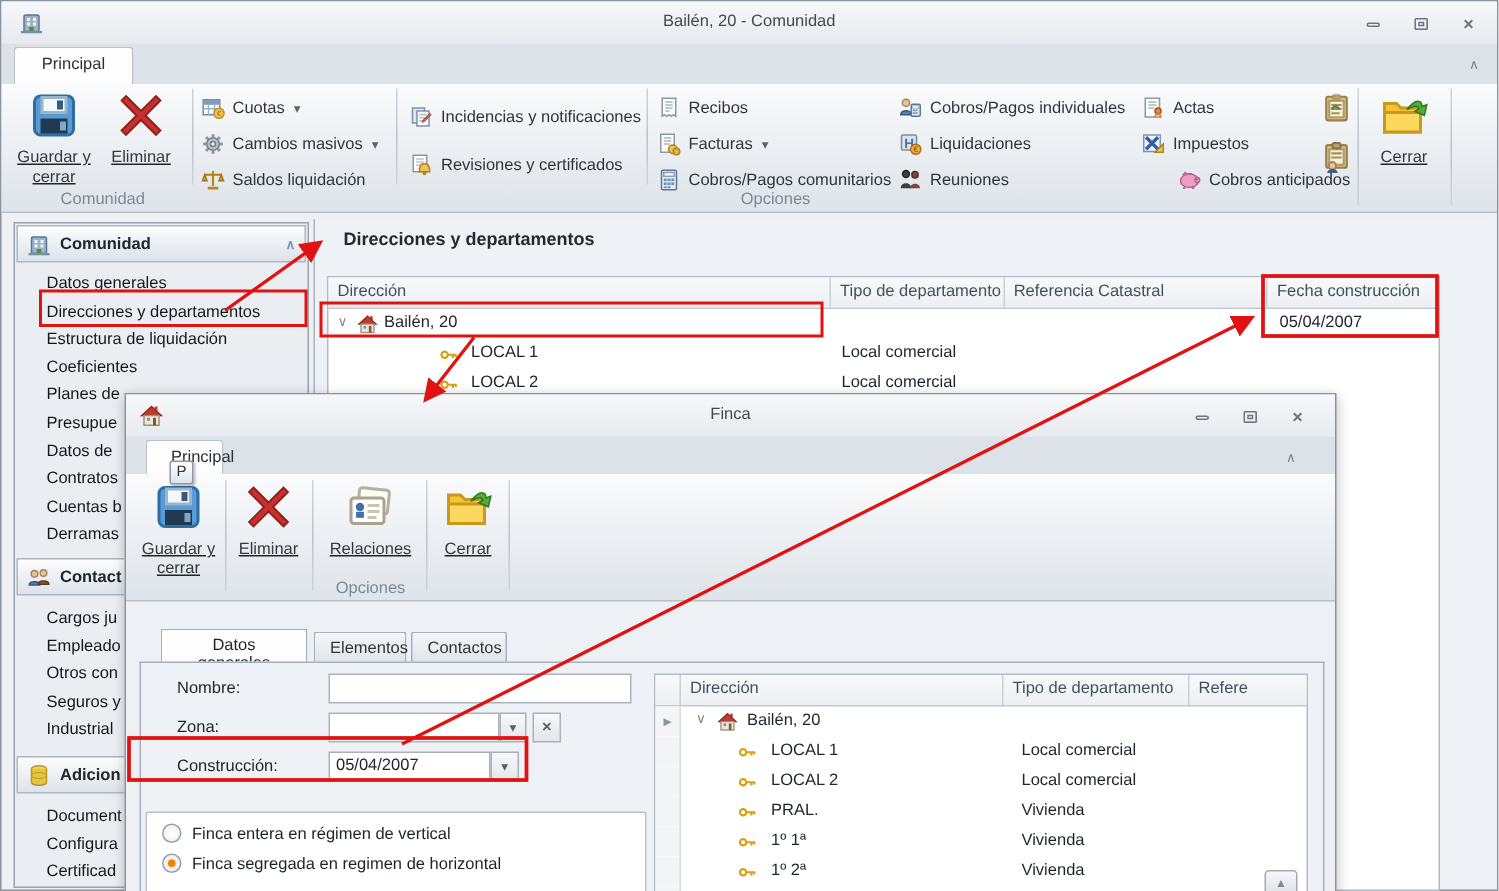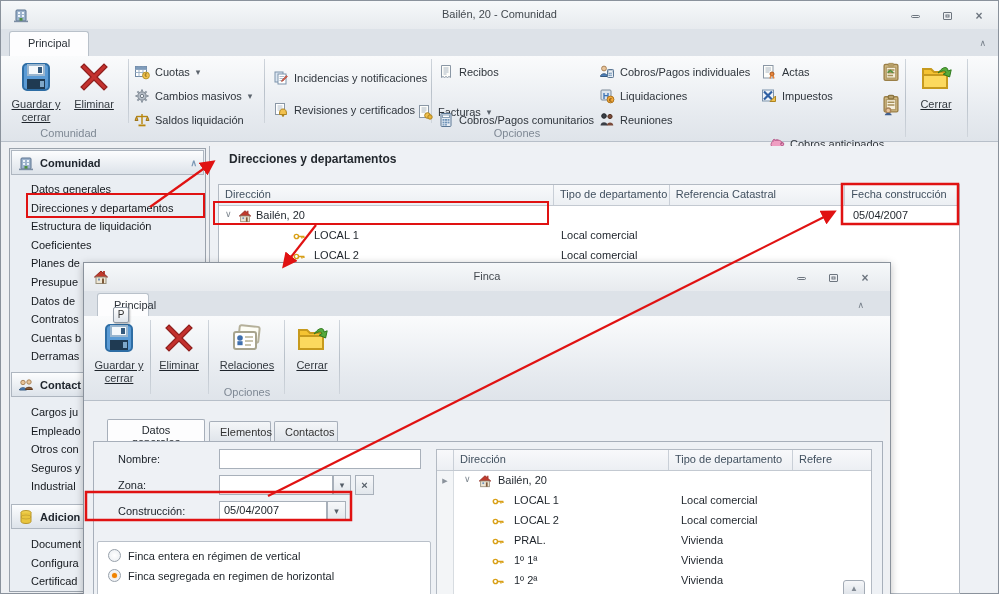--- a/index.html
+++ b/index.html
@@ -196,21 +196,21 @@
 
       <div class="rsmall icon16" style="left:437px;top:5px;">
           <span>
             <svg viewBox="0 0 16 16">
               <path d="M3.5 1.5 h9 v12 l-1.5-1 -1.5 1 -1.5-1 -1.5 1 -1.5-1 -1.5 1 z" fill="#fdfdfa" stroke="#8a97a5"></path>
               <path d="M5.5 4 h5 M5.5 6 h5 M5.5 8 h5 M5.5 10 h3" stroke="#aab6c2" stroke-width="1"></path>
             </svg>
           </span>
           <span>Recibos</span>
         </div>
-      <div class="rsmall icon16" style="left:416px;top:29px;margin-top:16px;">
+      <div class="rsmall icon16" style="left:437px;top:29px;">
           <span>
             <svg viewBox="0 0 16 16">
               <rect x="2.5" y="1.5" width="9" height="12" fill="#fdfdfa" stroke="#8a97a5"></rect>
               <path d="M4.5 4 h5 M4.5 6 h5 M4.5 8 h4" stroke="#aab6c2" stroke-width="1"></path>
               <circle cx="10.5" cy="11.5" r="2.8" fill="#f2c14e" stroke="#ad8420"></circle>
               <circle cx="13" cy="13" r="2.2" fill="#e9b43a" stroke="#ad8420"></circle>
             </svg>
           </span>
           <span>Facturas</span>
           <span class="dd">▾</span>
@@ -289,21 +289,21 @@
       <div class="rsmall icon16" style="left:760px;top:29px;">
           <span>
             <svg viewBox="0 0 16 16">
               <rect x="1.5" y="2" width="11" height="11" fill="#eef3f8" stroke="#7d93ab"></rect>
               <path d="M3 3.5 L11 11.5 M11 3.5 L3 11.5" stroke="#2e5fa3" stroke-width="2.2"></path>
               <path d="M9 13.5 L14.5 8 l0 5.5 z" fill="#f2c14e" stroke="#ad8420"></path>
             </svg>
           </span>
           <span>Impuestos</span>
         </div>
-      <div class="rsmall icon16" style="left:768px;top:53px;margin-top:24px;">
+      <div class="rsmall icon16" style="left:784px;top:53px;">
           <span>
             <svg viewBox="0 0 16 16">
               <ellipse cx="8" cy="8.5" rx="6" ry="4.5" fill="#ef9ec2" stroke="#b95f8d"></ellipse>
               <circle cx="13.2" cy="8" r="1.6" fill="#ef9ec2" stroke="#b95f8d"></circle>
               <path d="M3.5 5 l1.6-2 1.4 1.4" fill="#e57fb0" stroke="#b95f8d"></path>
               <rect x="6.5" y="3.4" width="3" height="1" rx="0.5" fill="#b95f8d"></rect>
               <path d="M4.5 12.5 v1.5 M10.5 12.5 v1.5" stroke="#b95f8d" stroke-width="1.5"></path>
               <circle cx="12.9" cy="7.6" r="0.5" fill="#8d3a66"></circle>
             </svg>
           </span>

